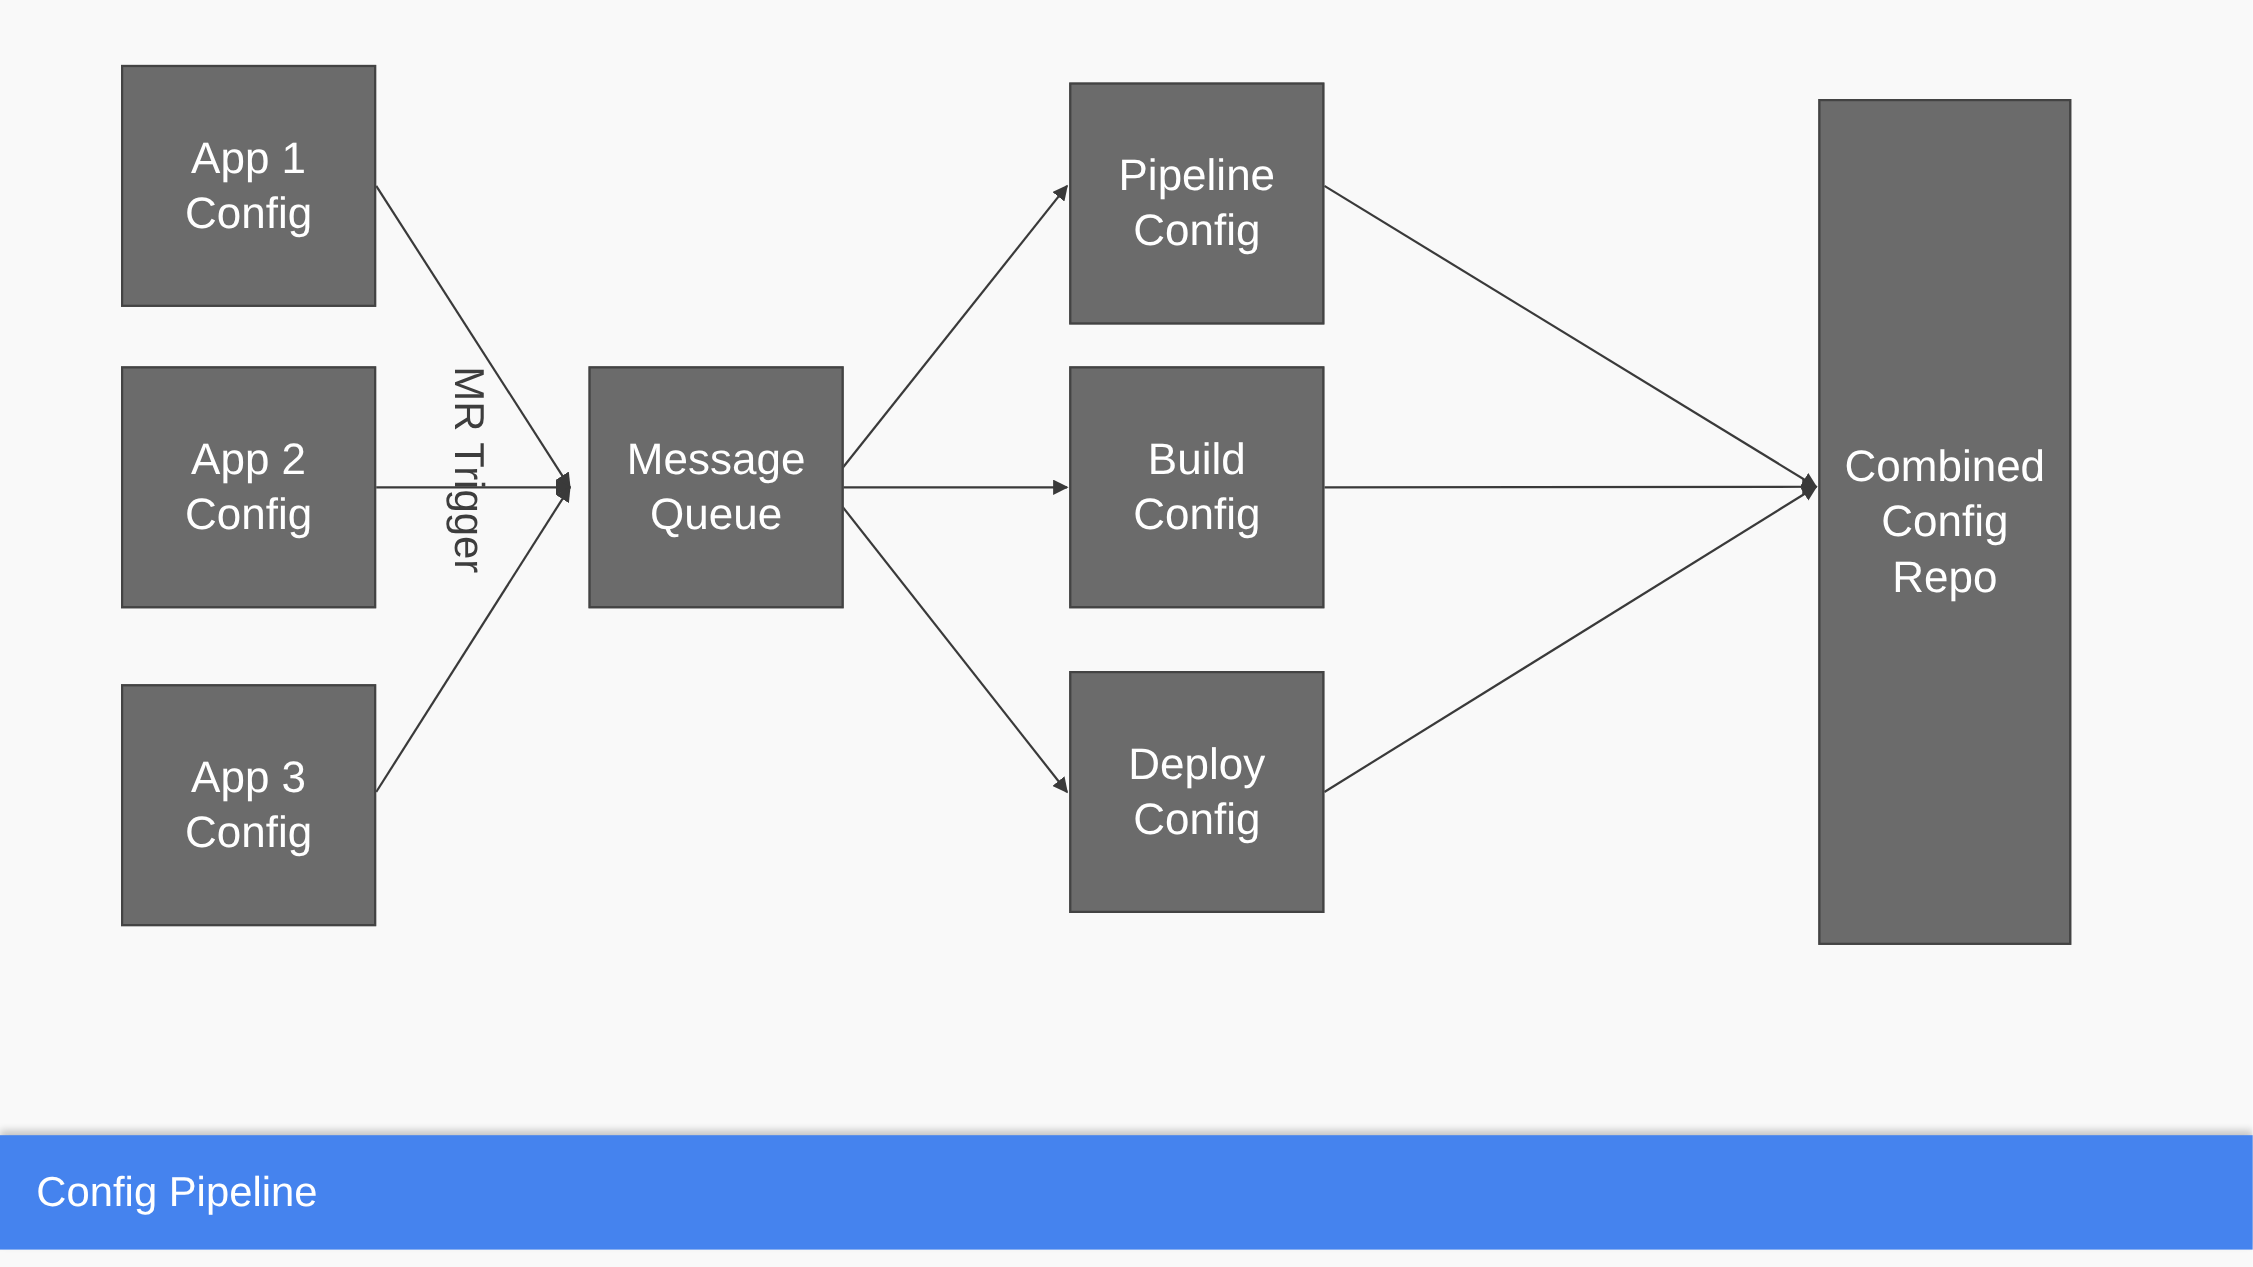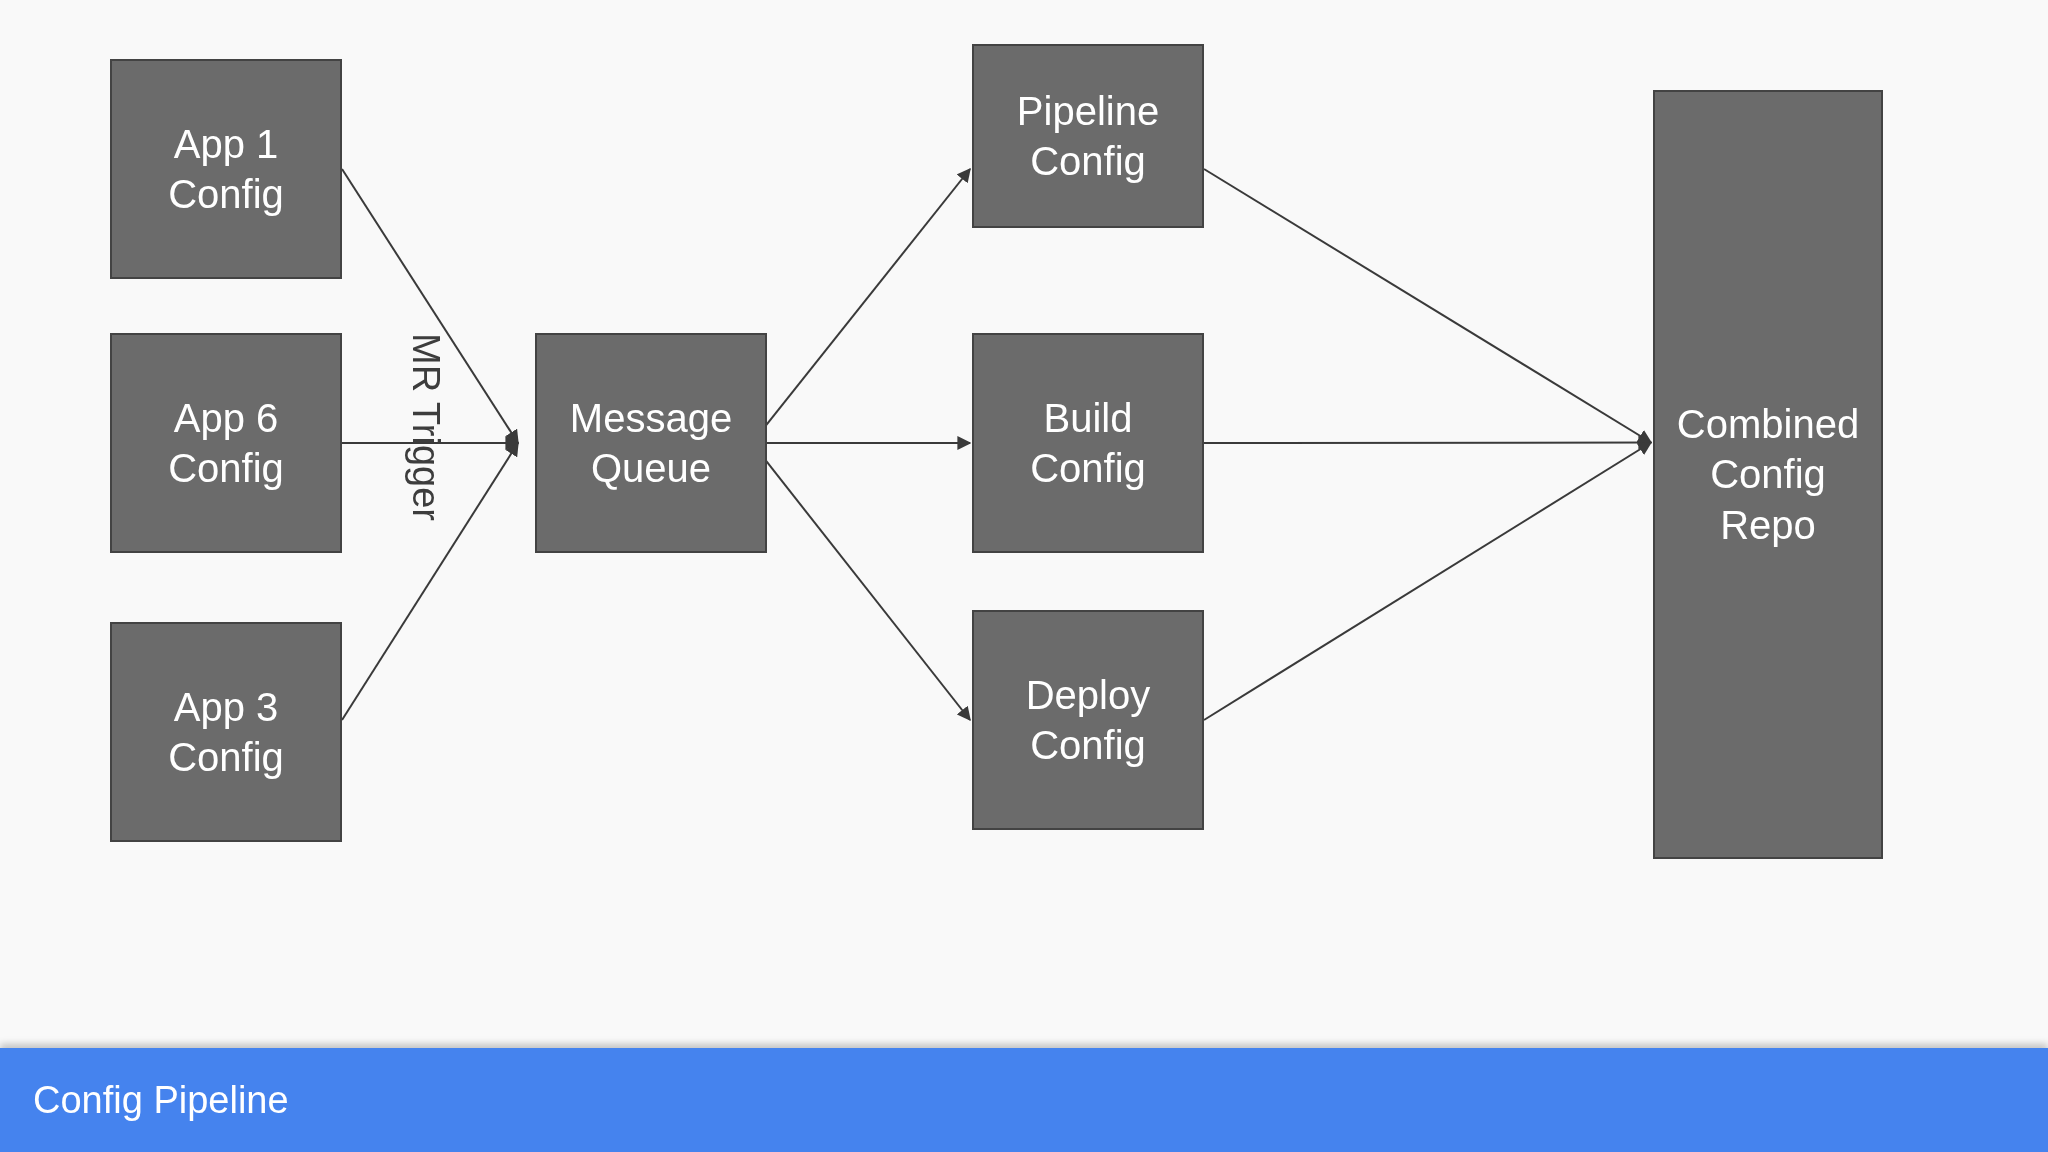--- a/index.html
+++ b/index.html
@@ -41,21 +41,21 @@
     left: 425px;
     top: 427px;
     transform: translate(-50%, -50%) rotate(90deg);
     font-size: 38px;
     color: var(--edge-label-text, #3d3d3d);
     white-space: nowrap;
   }
   .footer-bar {
     position: absolute;
     left: 0;
-    bottom: 0;
+    bottom: 16px;
     width: 2048px;
     height: 104px;
     background: var(--footer-bar, #4583ee);
     box-shadow: 0 -4px 7px rgba(0, 0, 0, 0.22);
     display: flex;
     align-items: center;
     text-align: center;
   }
   .footer-title {
     color: var(--footer-text, #ffffff);
@@ -83,30 +83,30 @@
         <line x1="752" y1="443" x2="970" y2="720" stroke="#3a3a3a" stroke-width="2" marker-end="url(#arrowhead)"></line>
         <line x1="1204" y1="169" x2="1651" y2="442.5" stroke="#3a3a3a" stroke-width="2" marker-end="url(#arrowhead)"></line>
         <line x1="1204" y1="443" x2="1651" y2="442.5" stroke="#3a3a3a" stroke-width="2" marker-end="url(#arrowhead)"></line>
         <line x1="1204" y1="720" x2="1651" y2="442.5" stroke="#3a3a3a" stroke-width="2" marker-end="url(#arrowhead)"></line>
       </g>
   </svg>
 
   <div class="node" style="left:110px; top:59px; width:232px; height:220px;">App 1
 Config</div>
 
-  <div class="node" style="left:110px; top:333px; width:232px; height:220px;">App 6
+  <div class="node" style="left:110px; top:333px; width:232px; height:220px;">App 2
 Config</div>
 
   <div class="node" style="left:110px; top:622px; width:232px; height:220px;">App 3
 Config</div>
 
   <div class="node" style="left:520px; top:333px; width:232px; height:220px;margin-left:15px;">Message
 Queue</div>
 
-  <div class="node" style="left:972px; top:44px; width:232px; height:184px;">Pipeline
+  <div class="node" style="left:972px; top:75px; width:232px; height:220px;">Pipeline
 Config</div>
 
   <div class="node" style="left:972px; top:333px; width:232px; height:220px;">Build
 Config</div>
 
   <div class="node" style="left:972px; top:610px; width:232px; height:220px;">Deploy
 Config</div>
 
   <div class="node" style="left:1653px; top:58px; width:230px; height:769px;margin-top:32px;">Combined
 Config

